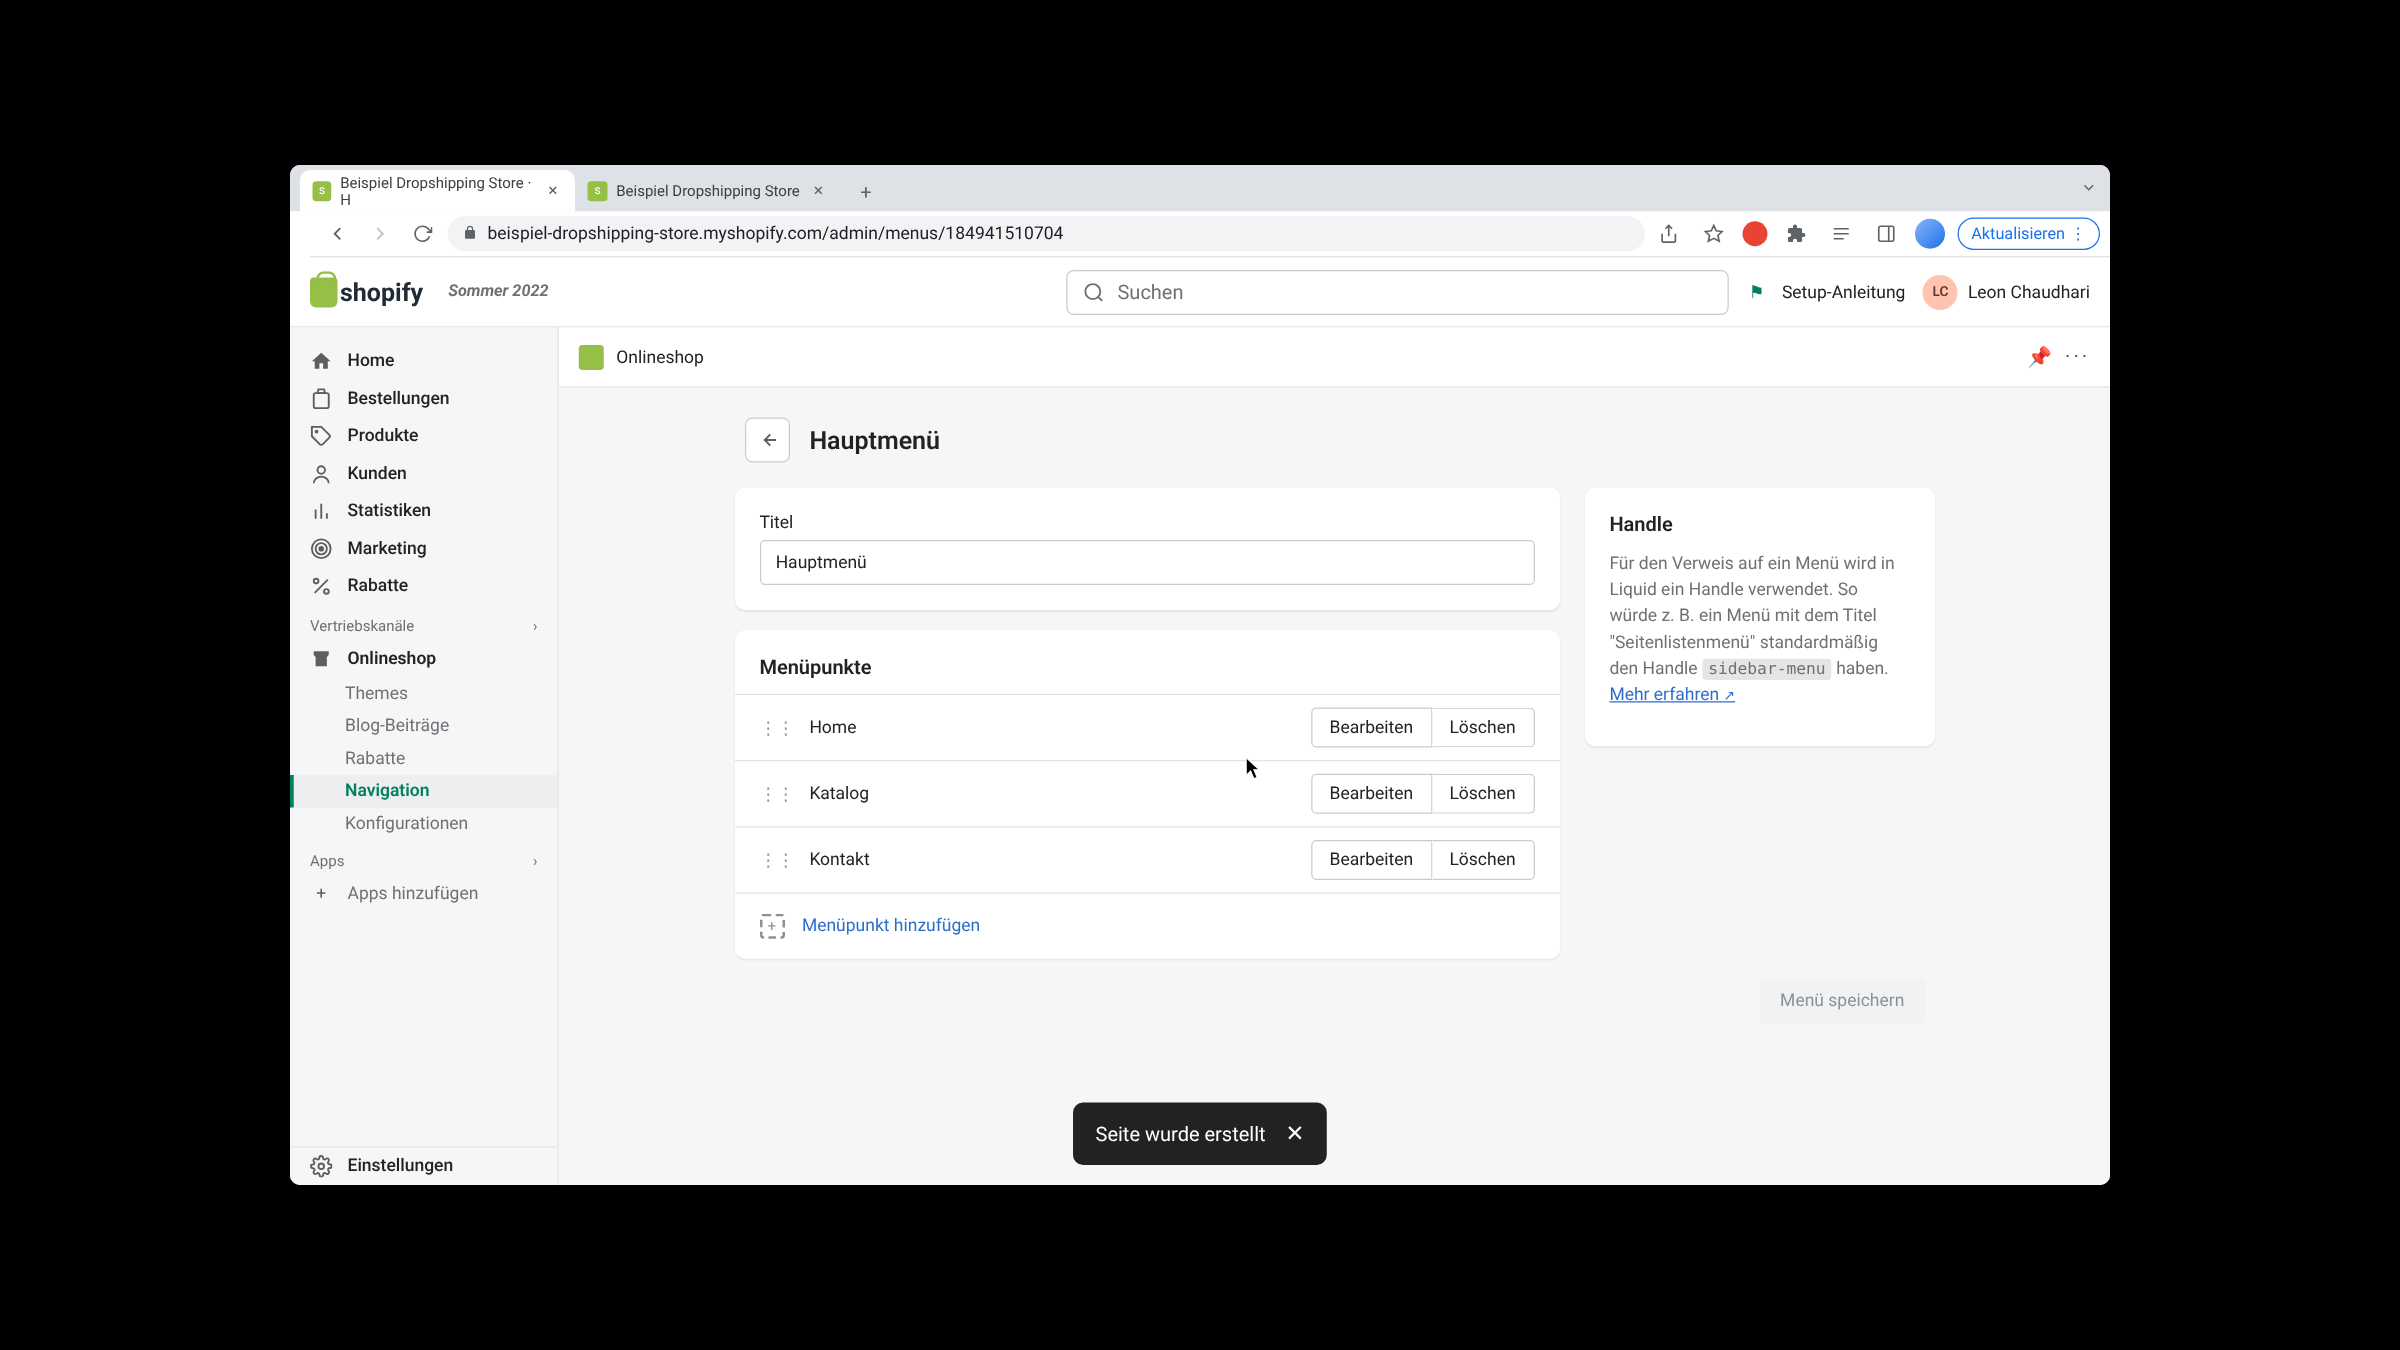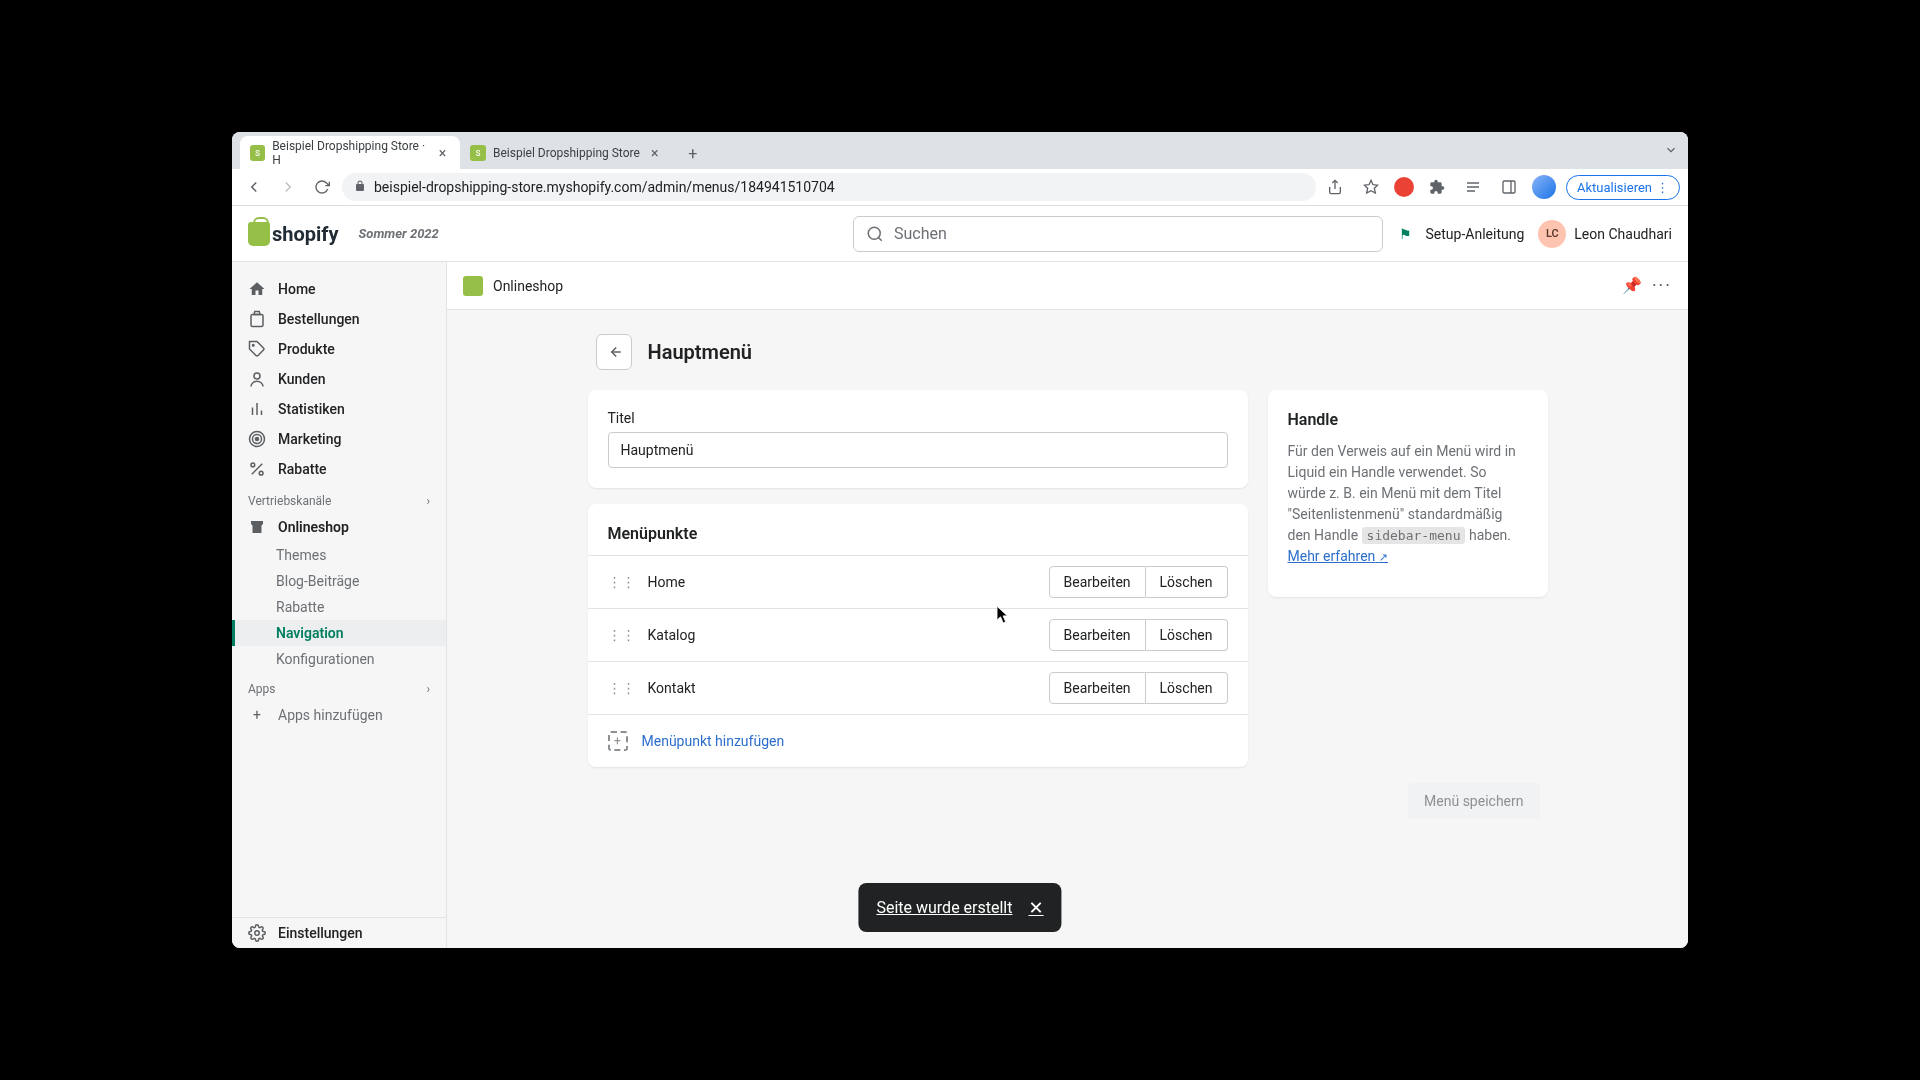--- a/index.html
+++ b/index.html
@@ -7,21 +7,21 @@
 .stage { position: absolute; left: 50%; top: 50%; transform: translate(-50%, -50%); width: 1456px; height: 816px; background: #fff; border-radius: 8px; overflow: hidden; box-shadow: 0 10px 40px rgba(0,0,0,0.5); }
 
 
 .browser-tabs { height: 37px; background: #dee1e6; display: flex; align-items: flex-end; padding-left: 8px; position: relative; }
 .tab { height: 33px; display: flex; align-items: center; padding: 0 10px; font-size: 12px; color: #3c4043; gap: 7px; border-radius: 8px 8px 0 0; max-width: 220px; }
 .tab.active { background: #fff; }
 .tab-favicon { width: 16px; height: 16px; border-radius: 3px; background: #95bf47; display: flex; align-items: center; justify-content: center; font-size: 10px; color:#fff; }
 .tab-close { width: 16px; height: 16px; display: flex; align-items: center; justify-content: center; font-size: 14px; color: #5f6368; border-radius: 50%; }
 .tab-new { width: 28px; height: 28px; display: flex; align-items: center; justify-content: center; font-size: 16px; color: #5f6368; margin-left: 6px; margin-bottom: 2px; }
 .tabs-dd { position: absolute; right: 10px; top: 10px; color:#5f6368; }
-.url-bar { height: 37px; background: #fff; border-bottom: 1px solid #dadce0; display: flex; align-items: center; padding: 0 8px; gap: 6px; }
+.url-bar { height: 37px; background: #fff; border-bottom: 1px solid #dadce0; display: flex; align-items: center; padding: 0 8px; gap: 6px; margin-left: 16px; }
 .nav-btn { width: 28px; height: 28px; display: flex; align-items: center; justify-content: center; color: #5f6368; border-radius: 50%; }
 .nav-btn.disabled { color: #bdc1c6; }
 .url-field { flex: 1; height: 28px; background: #f1f3f4; border-radius: 14px; display: flex; align-items: center; padding: 0 12px; gap: 8px; font-size: 14px; color: #202124; }
 .url-lock { color: #5f6368; font-size: 12px; }
 .url-actions { display: flex; align-items: center; gap: 10px; }
 .ext-btn { width: 26px; height: 26px; display:flex; align-items:center; justify-content:center; color:#5f6368; }
 .red-dot { width: 20px; height: 20px; background: #ea4335; border-radius: 50%; }
 .avatar-sm { width: 24px; height: 24px; border-radius: 50%; background: linear-gradient(135deg,#8ab4f8,#1a73e8); }
 .update-btn { border: 1px solid #1a73e8; color: #1a73e8; font-size: 13px; padding: 4px 10px; border-radius: 16px; display:flex; align-items:center; gap:4px; }
 
@@ -87,21 +87,21 @@
 .side-title { font-size:16px; font-weight:600; margin-bottom:12px; color:#202223; }
 .side-text { font-size:14px; color:#6d7175; line-height:1.5; margin-bottom:10px; }
 .side-text code { background:#e5e5e5; padding:1px 5px; border-radius:3px; font-family:monospace; font-size:13px; }
 .side-text a { color:#2c6ecb; text-decoration:underline; }
 .ext-icon { font-size:11px; }
 
 .actions-row { display:flex; justify-content:flex-end; padding-right:8px; }
 .save-btn { background:#f1f2f3; color:#8c9196; border:none; padding:10px 16px; border-radius:4px; font-size:14px; }
 
 
-.toast { position:absolute; bottom:16px; left:50%; transform:translateX(-50%); background:#202223; color:#fff; padding:14px 18px; border-radius:8px; display:flex; align-items:center; gap:16px; font-size:16px;text-decoration:underline; }
+.toast { position:absolute; bottom:16px; left:50%; transform:translateX(-50%); background:#202223; color:#fff; padding:14px 18px; border-radius:8px; display:flex; align-items:center; gap:16px; font-size:16px; }
 .toast-close { font-size:18px; cursor:pointer; }
 
 
 .cursor { position:absolute; width:14px; height:18px; pointer-events:none; }
 </style>
 </head>
 <body>
 
 <div class="stage">
 

